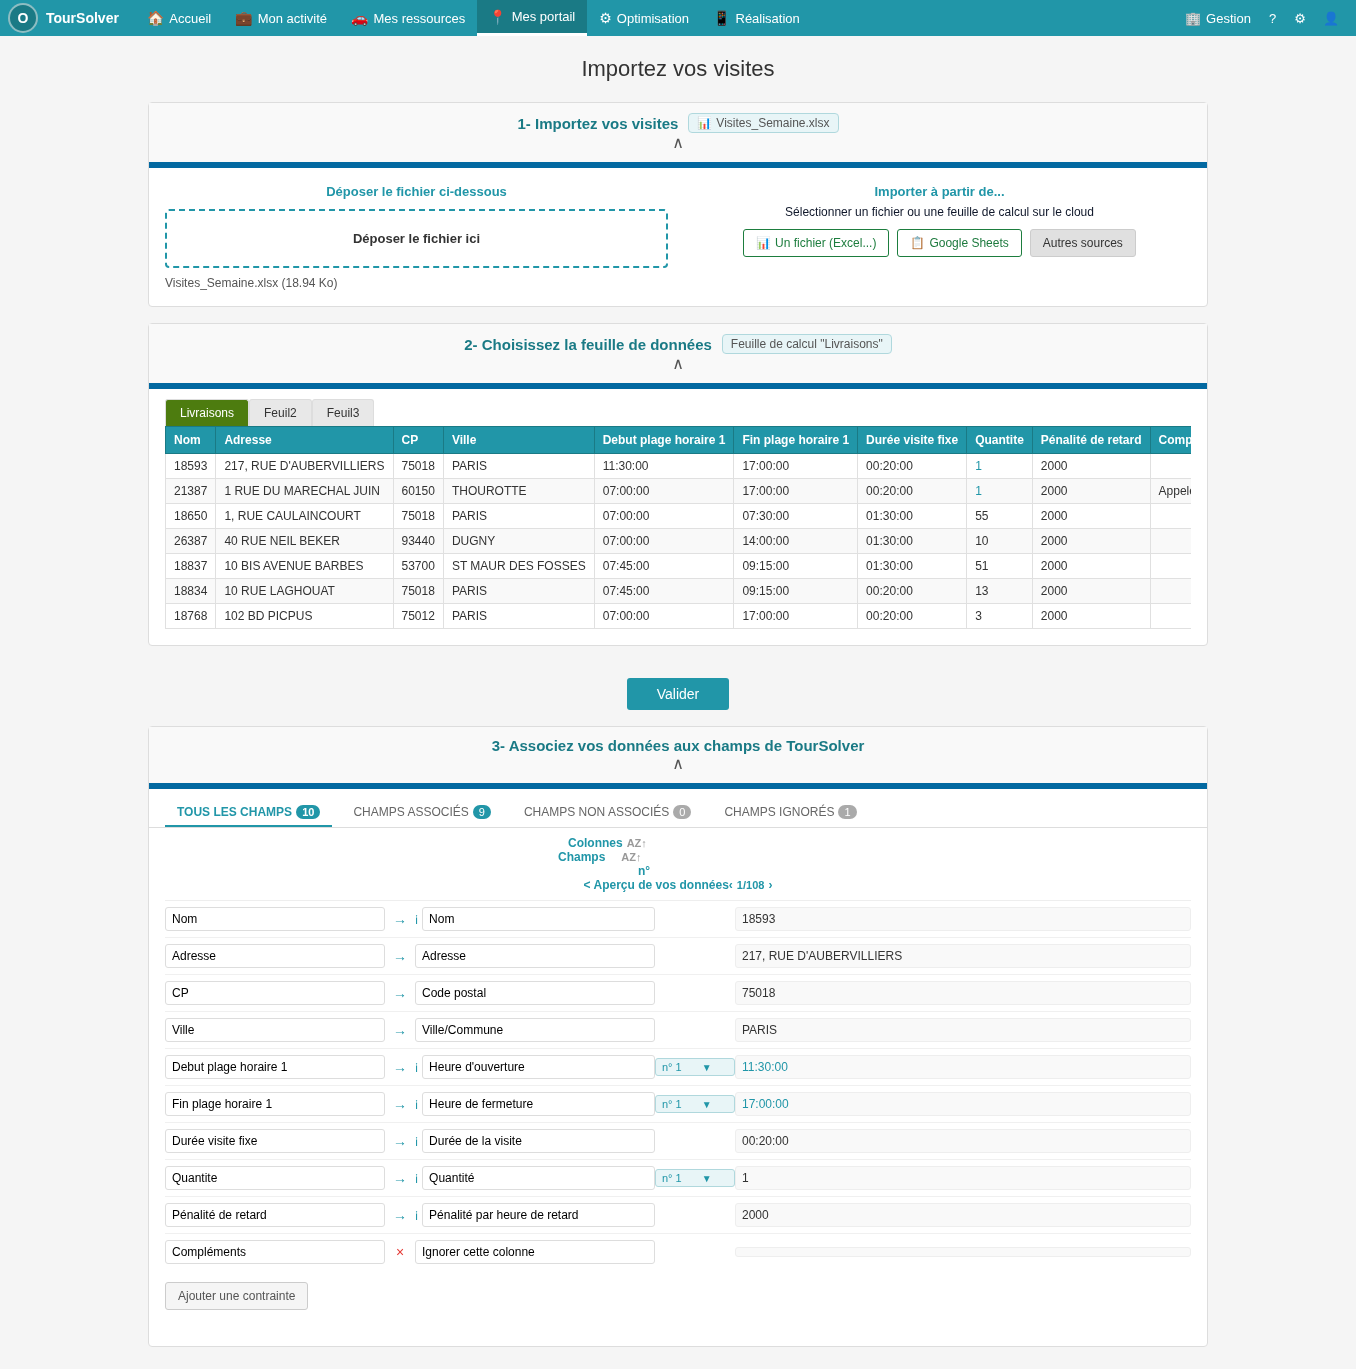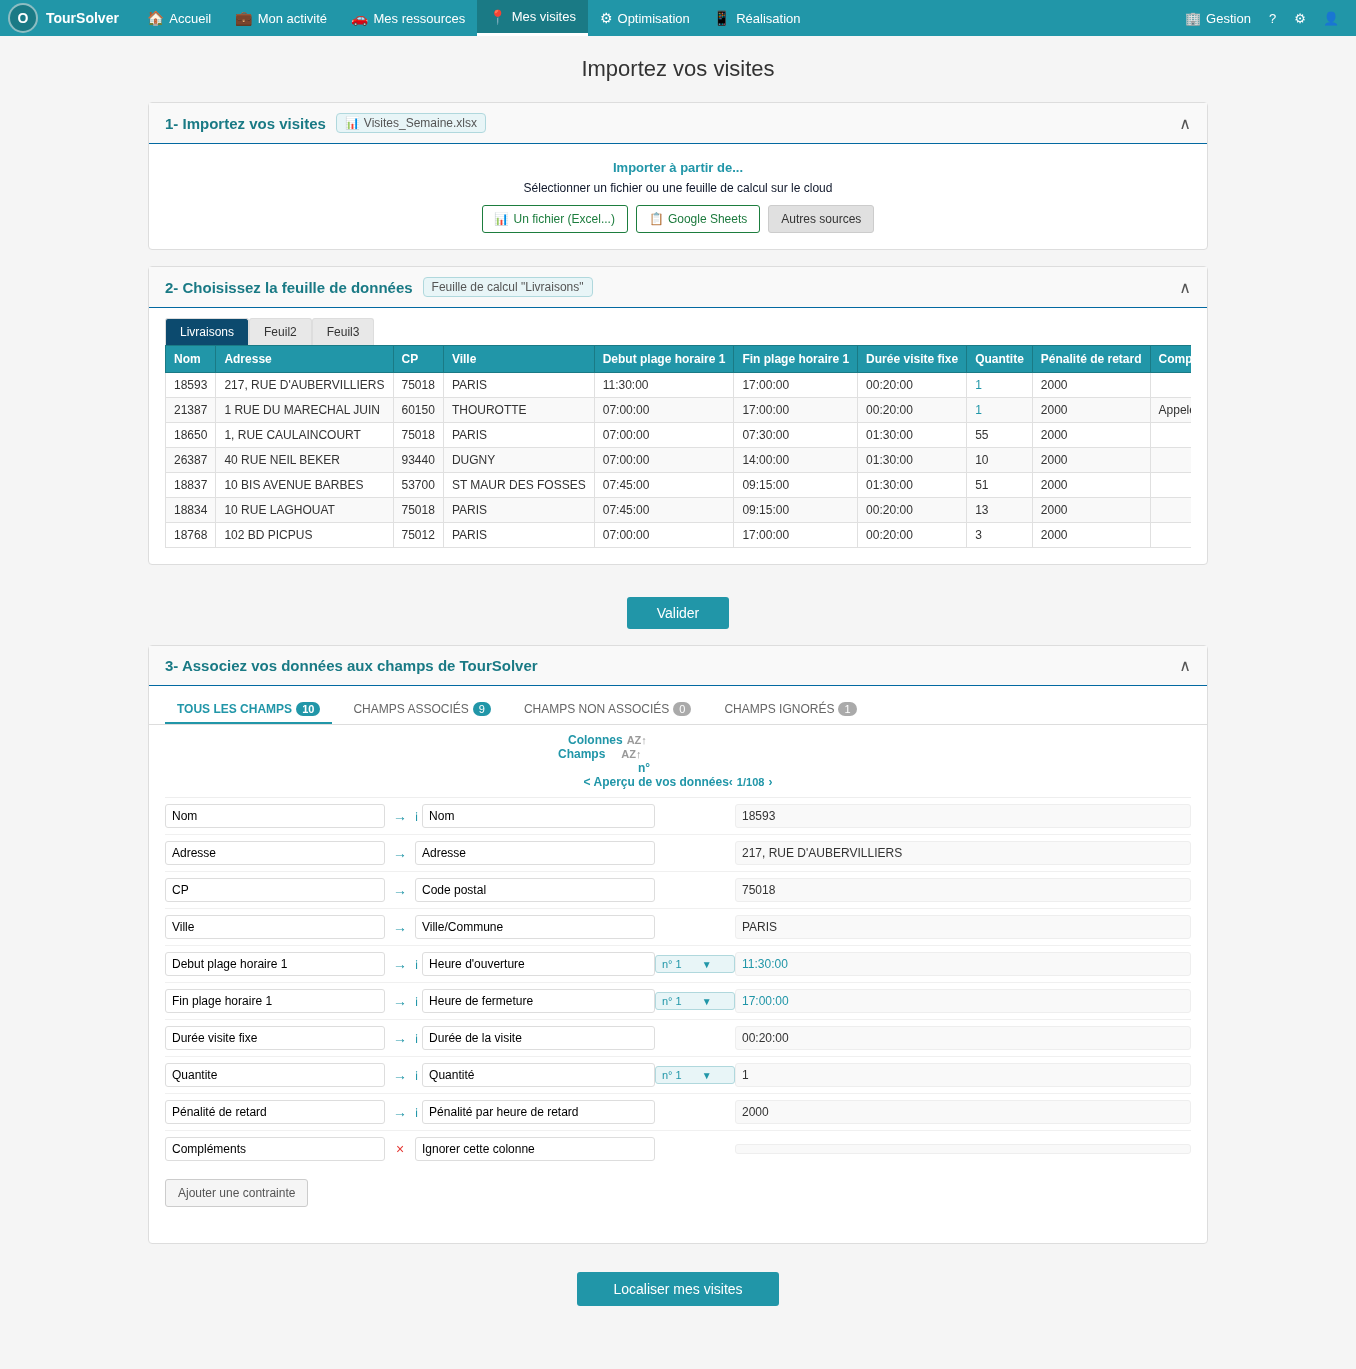--- a/index.html
+++ b/index.html
@@ -45,21 +45,22 @@
     .section-card {
       background: #fff;
       border: 1px solid #ddd;
       border-radius: 4px;
       margin-bottom: 16px;
     }
     .section-header {
       display: flex; align-items: center; justify-content: space-between;
       padding: 10px 16px;
       background: #f9f9f9;
-      border-bottom: 1px solid #0369a1;
+      border-bottom: 6px solid #0369a1;
+      flex-direction: column;
     }
     .section-title-area { display: flex; align-items: center; gap: 10px; }
     .section-title { font-size: 15px; font-weight: bold; color: #1a7a85; }
     .section-badge {
       background: #e8f5f7;
       border: 1px solid #b0d8dd;
       border-radius: 4px;
       padding: 2px 8px;
       font-size: 12px;
       display: flex; align-items: center; gap: 4px;
@@ -97,21 +98,21 @@
     .cloud-btn.excel { color: #1d7d3e; border-color: #1d7d3e; }
     .cloud-btn.gsheets { color: #1d7a3e; border-color: #1d7d3e; }
     .cloud-btn.other { background: #e0e0e0; color: #333; border-color: #ccc; }
 
     
     .sheet-tabs { display: flex; gap: 0; margin: 0; }
     .sheet-tab {
       padding: 6px 14px; border: 1px solid #ddd; border-bottom: none;
       cursor: pointer; font-size: 12px; background: #e8e8e8; border-radius: 3px 3px 0 0;
     }
-    .sheet-tab.active { background: #0c4a6e; color: #fff; }
+    .sheet-tab.active { background: #4d7c0f; color: #fff; }
 
     .data-table-wrap { overflow-x: auto; overflow-y: auto; max-height: 220px; }
     .data-table { width: 100%; border-collapse: collapse; font-size: 12px; }
     .data-table th {
       background: #2196a8; color: #fff; padding: 6px 8px;
       border: 1px solid #1a7a85; text-align: left; white-space: nowrap;
       position: sticky; top: 0; z-index: 1;
     }
     .data-table td {
       padding: 5px 8px; border: 1px solid #e0e0e0;
@@ -215,21 +216,21 @@
     <div class="nav-item">
       <span class="nav-icon">💼</span>
       <span>Mon activité</span>
     </div>
     <div class="nav-item">
       <span class="nav-icon">🚗</span>
       <span>Mes ressources</span>
     </div>
     <div class="nav-item active">
       <span class="nav-icon">📍</span>
-      <span>Mes visites</span>
+      <span>Mes portail</span>
     </div>
     <div class="nav-item">
       <span class="nav-icon">⚙</span>
       <span>Optimisation</span>
     </div>
     <div class="nav-item">
       <span class="nav-icon">📱</span>
       <span>Réalisation</span>
     </div>
   </div>
@@ -258,20 +259,27 @@
       <div class="section-title-area">
         <span class="section-title">1- Importez vos visites</span>
         <div class="section-badge">
           <span class="excel-icon">📊</span>
           <span>Visites_Semaine.xlsx</span>
         </div>
       </div>
       <span class="collapse-btn">∧</span>
     </div>
     <div class="import-body">
+      <div class="import-left">
+        <div class="import-left-title">Déposer le fichier ci-dessous</div>
+        <div class="drop-zone">
+          <strong>Déposer le fichier ici</strong>
+        </div>
+        <div class="file-info">Visites_Semaine.xlsx (18.94 Ko)</div>
+      </div>
       <div class="import-right">
         <div class="import-right-title">Importer à partir de...</div>
         <div class="import-right-sub">Sélectionner un fichier ou une feuille de calcul sur le cloud</div>
         <div class="cloud-btns">
           <button class="cloud-btn excel">
             <span>📊</span>
             <span>Un fichier (Excel...)</span>
           </button>
           <button class="cloud-btn gsheets">
             <span>📋</span>

